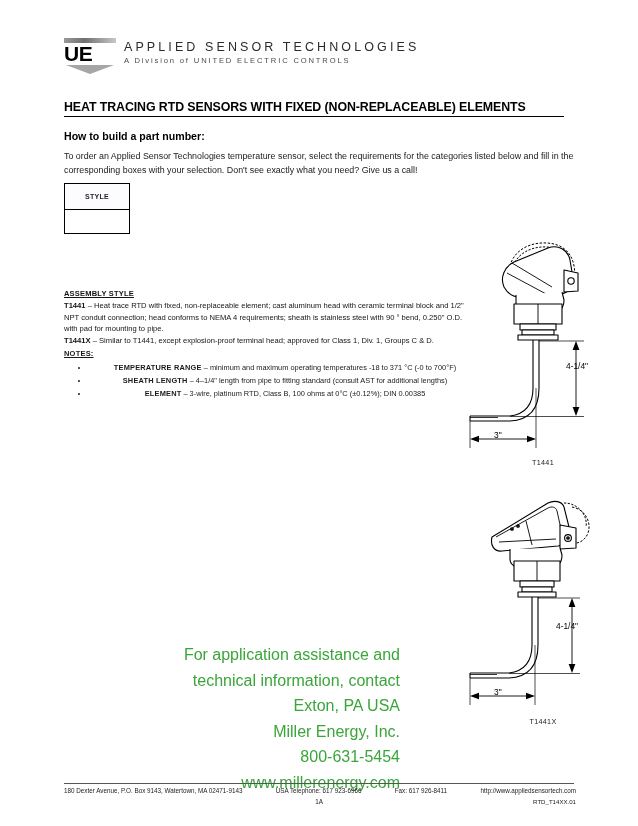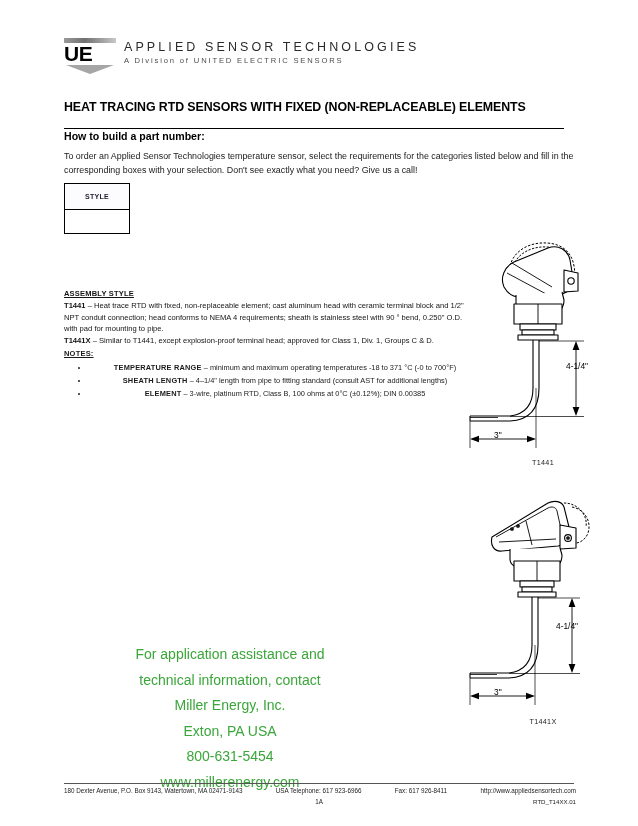--- a/index.html
+++ b/index.html
@@ -92,21 +92,21 @@
 
   
   .main-title {
     position: absolute;
     left: 64px; top: 100px;
     width: 500px;
     font-size: 12.4px;
     font-weight: bold;
     letter-spacing: -0.1px;
     border-bottom: 1.6px solid #000;
-    padding-bottom: 14px;
+    padding-bottom: 2px;
     white-space: nowrap;
   }
   .sub-title {
     position: absolute;
     left: 64px; top: 130px;
     font-size: 10.6px;
     font-weight: bold;
   }
   .intro {
     position: absolute;
@@ -214,23 +214,23 @@
   .dim-v1 { left: 114px; top: 121px; }
   .dim-h1 { left: 42px;  top: 190px; }
   .dim-v2 { left: 104px; top: 126px; }
   .dim-h2 { left: 42px;  top: 192px; }
 
   
   .contact {
     position: absolute;
     left: 60px; top: 642px;
     width: 340px;
-    text-align: center;
+    text-align: right;
     color: #3aa63a;
-    font-size: 14px;
+    font-size: 16px;
     line-height: 25.5px;
     font-family: "Liberation Sans", sans-serif;
   }
 
   
   .footer-rule {
     position: absolute;
     left: 64px; top: 783px;
     width: 510px;
     border-top: 0.9px solid #555;
@@ -265,21 +265,21 @@
 
 <div class="header">
   <div class="logo-block">
     <div class="logo-mark">
       <div class="logo-bar"></div>
       <div class="logo-ue">UE</div>
       <div class="logo-chev"></div>
     </div>
     <div class="logo-text">
       <div class="logo-line1">APPLIED SENSOR TECHNOLOGIES</div>
-      <div class="logo-line2">A Division of UNITED ELECTRIC SENSORS</div>
+      <div class="logo-line2">A Division of UNITED ELECTRIC CONTROLS</div>
     </div>
   </div>
 </div>
 
 <div class="main-title">HEAT TRACING RTD SENSORS WITH FIXED (NON-REPLACEABLE) ELEMENTS</div>
 <div class="sub-title">How to build a part number:</div>
 <div class="intro">To order an Applied Sensor Technologies temperature sensor, select the requirements for the categories listed below and fill in the corresponding boxes with your selection.  Don't see exactly what you need?  Give us a call!</div>
 
 <div class="style-boxes">
   <div class="style-box-top">STYLE</div>
@@ -410,22 +410,22 @@
     </g>
   </svg>
   <div class="dim-label dim-v2">4-1/4"</div>
   <div class="dim-label dim-h2">3"</div>
   <div class="dwg-caption c2">T1441X</div>
 </div>
 
 <div class="contact">
   <div>For application assistance and</div>
   <div>technical information, contact</div>
+  <div>Exton, PA USA</div>
   <div>Miller Energy, Inc.</div>
-  <div>Exton, PA USA</div>
   <div>800-631-5454</div>
   <div>www.millerenergy.com</div>
 </div>
 
 <div class="footer-rule"></div>
 <div class="footer-row">
   <span>180 Dexter Avenue, P.O. Box 9143, Watertown, MA 02471-9143</span>
   <span>USA Telephone: 617 923-6966</span>
   <span>Fax: 617 926-8411</span>
   <span>http://www.appliedsensortech.com</span>

